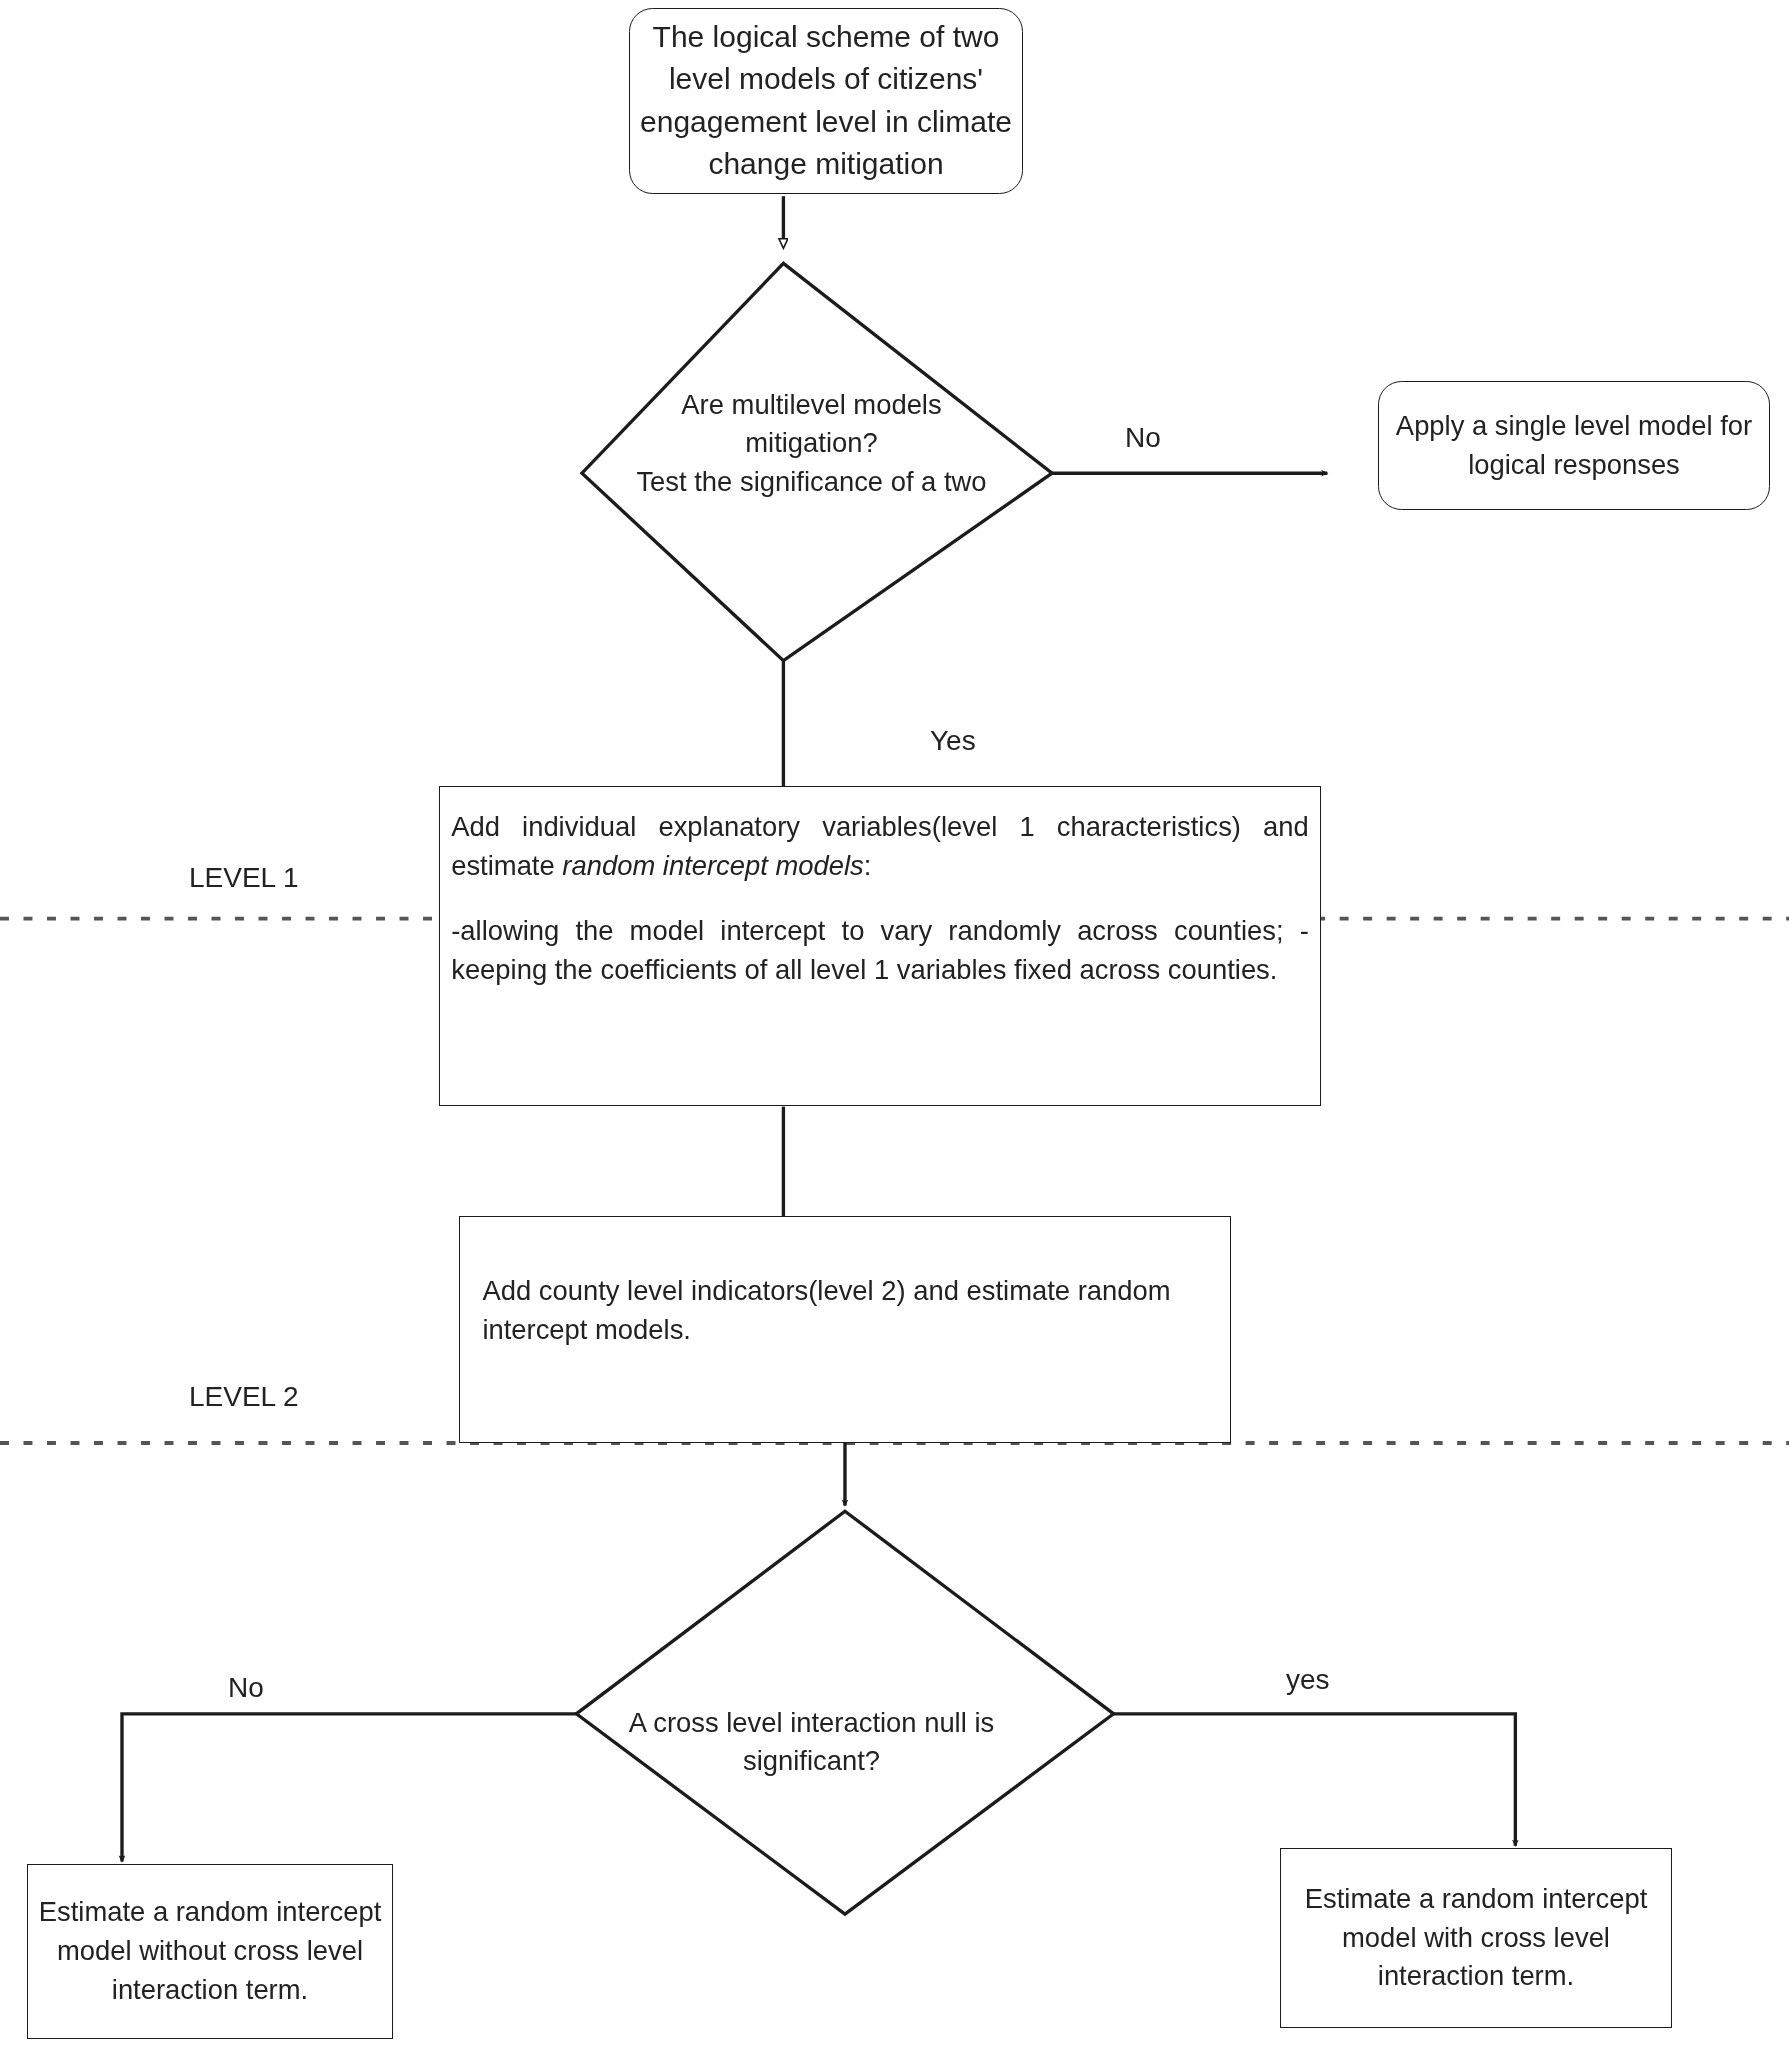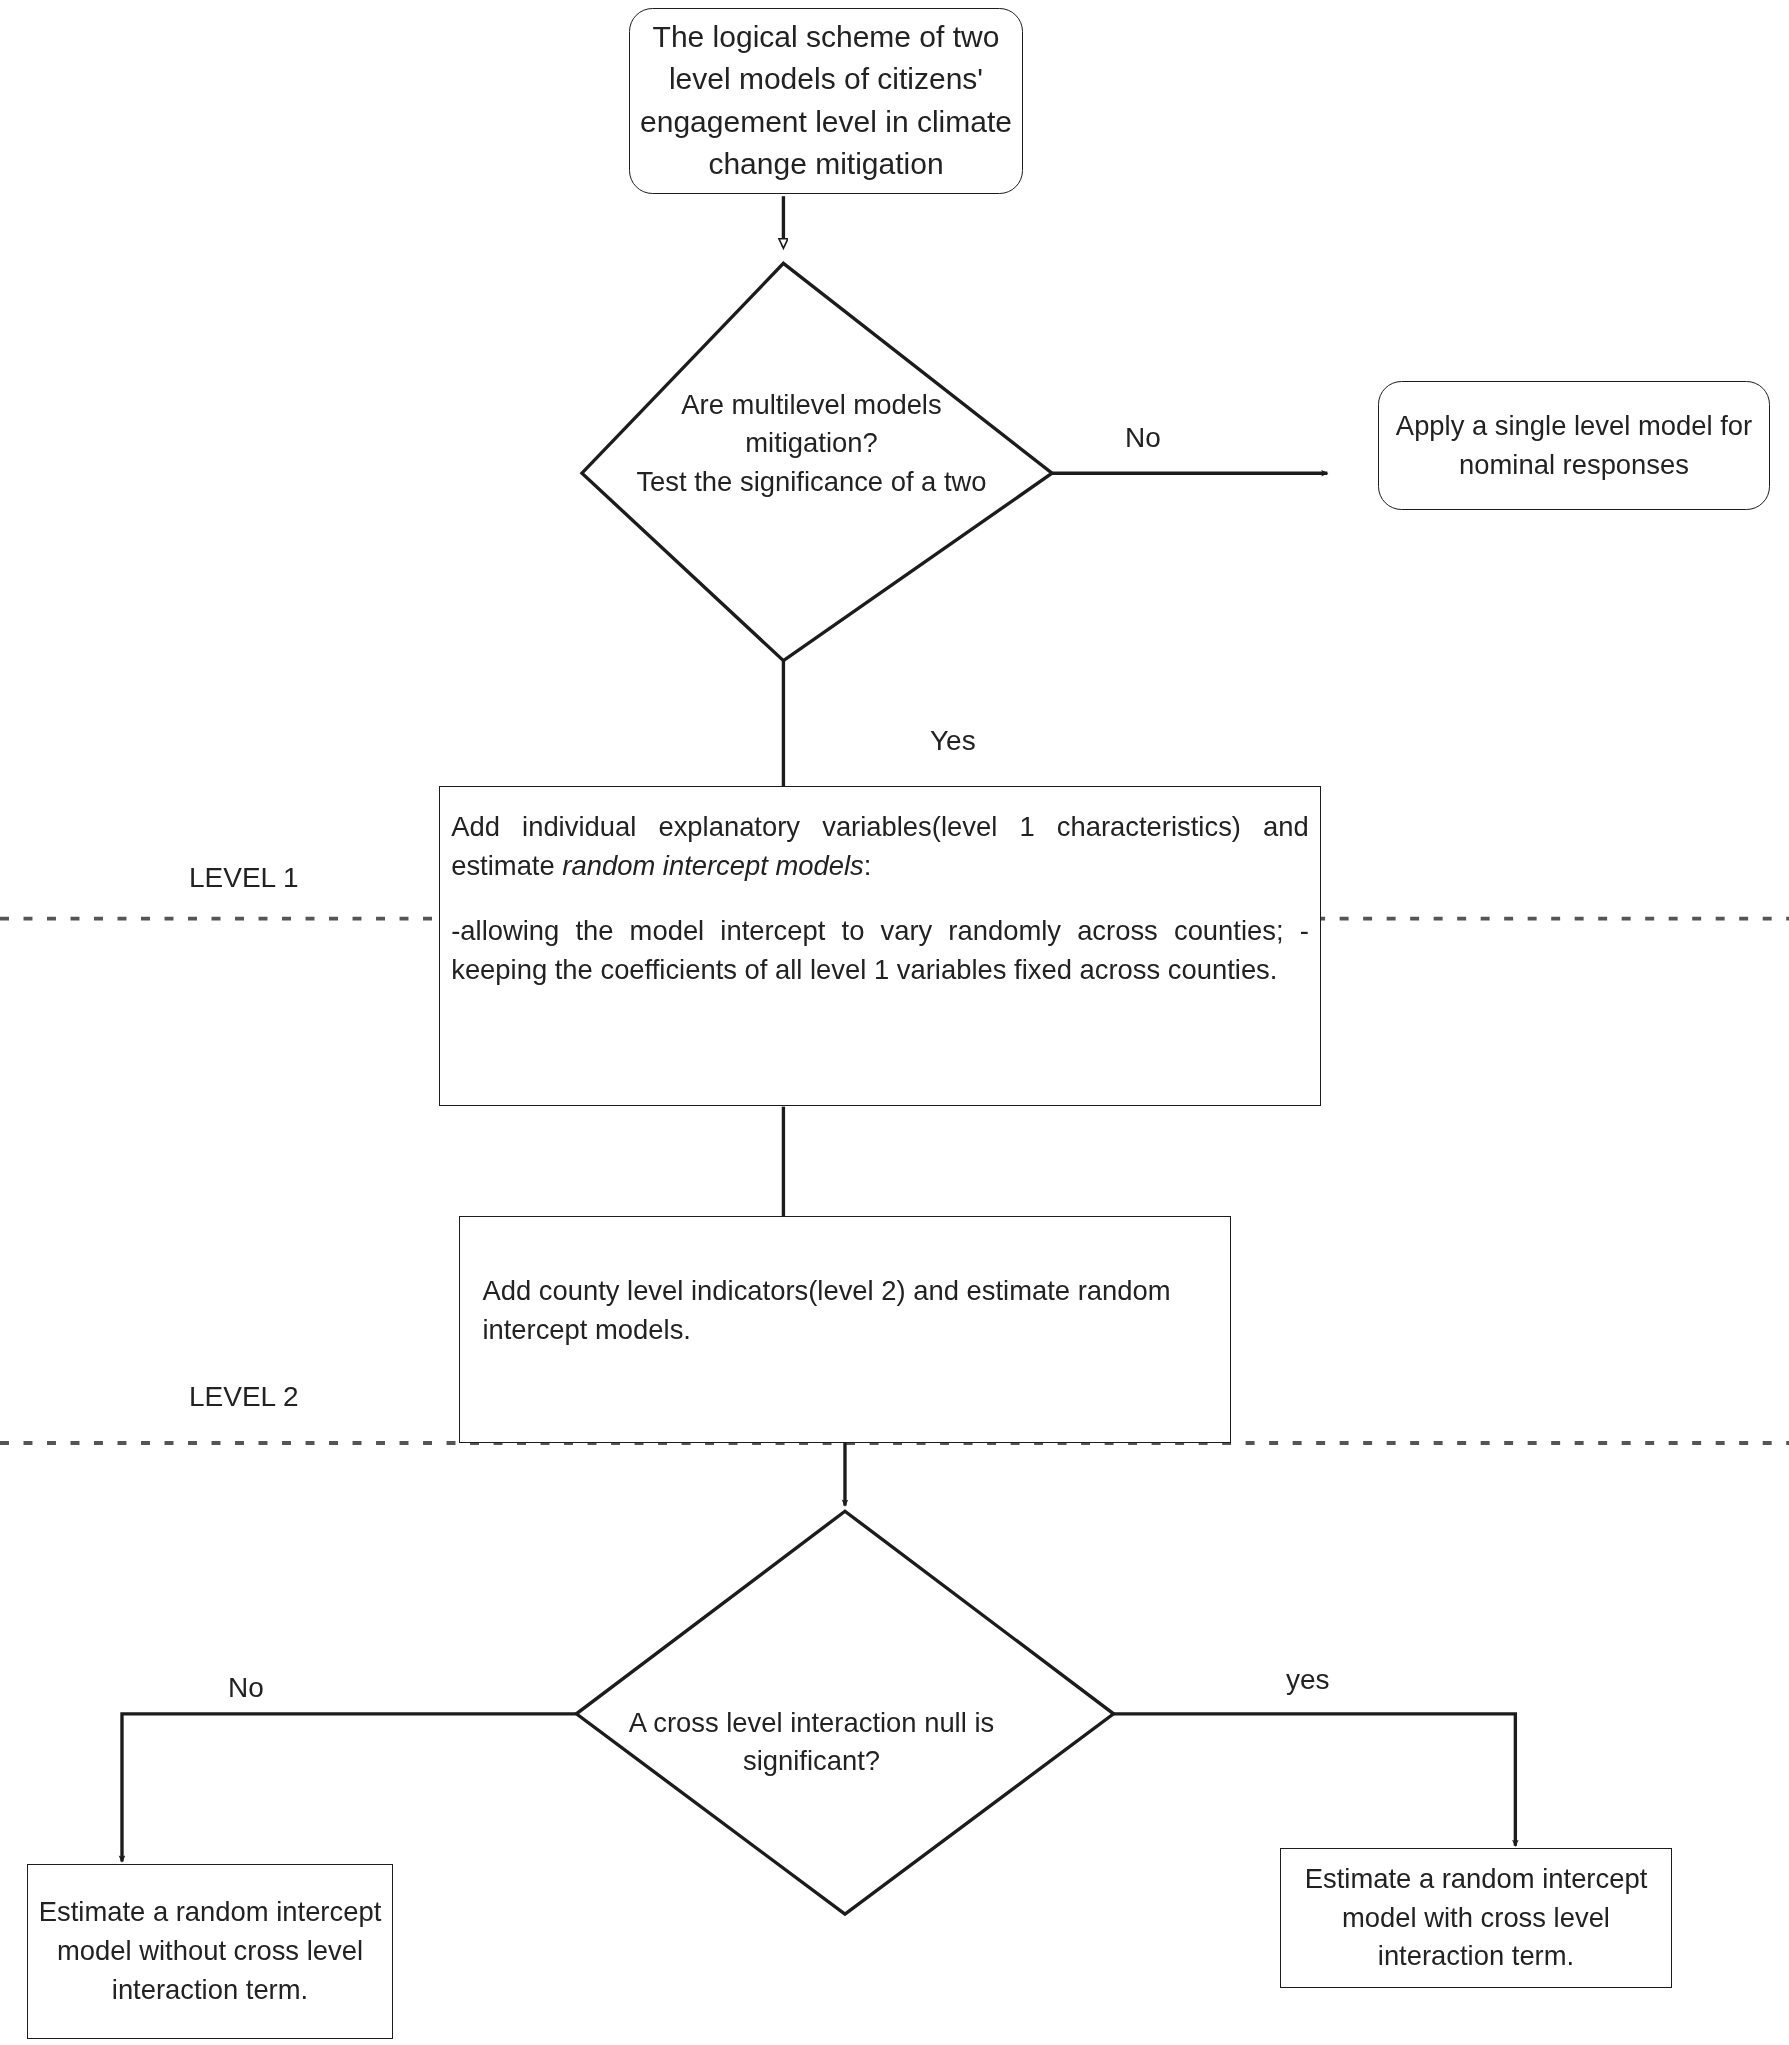--- a/index.html
+++ b/index.html
@@ -82,21 +82,21 @@
     text-align: left;
     padding: 0 22.4px;
     position: relative;
     top: -19px;
   }
   #no-interaction-box {
     left: 27px; top: 1864px; width: 366px; height: 175px;
     font-size: 27.4px;
   }
   #yes-interaction-box {
-    left: 1280px; top: 1848px; width: 392px; height: 140px;
+    left: 1280px; top: 1848px; width: 392px; height: 180px;
     font-size: 27.4px;
   }
   
   .diamond-label {
     position: absolute;
     text-align: center;
     font-size: 27.4px;
     line-height: 1.40;
     color: #222222;
   }
@@ -160,21 +160,21 @@
 
   <div class="diamond-label" id="diamond1-label">
     <div>Are multilevel models</div>
     <div>mitigation?</div>
     <div>Test the significance of a two</div>
   </div>
 
   <div class="free-label" id="label-no-top">No</div>
 
   <div class="node rounded-box" id="single-level-box">
-    <span class="txt">Apply a single level model for nominal responses</span>
+    <span class="txt">Apply a single level model for logical responses</span>
   </div>
 
   <div class="free-label" id="label-yes-mid">Yes</div>
 
   <div class="free-label" id="label-level-1">LEVEL 1</div>
 
   <div class="node rect-box" id="level1-box">
     <span class="txt">
       <span>Add individual explanatory variables(level 1 characteristics) and estimate </span><em>random intercept models</em><span>:</span>
       <span class="para-gap"></span>

